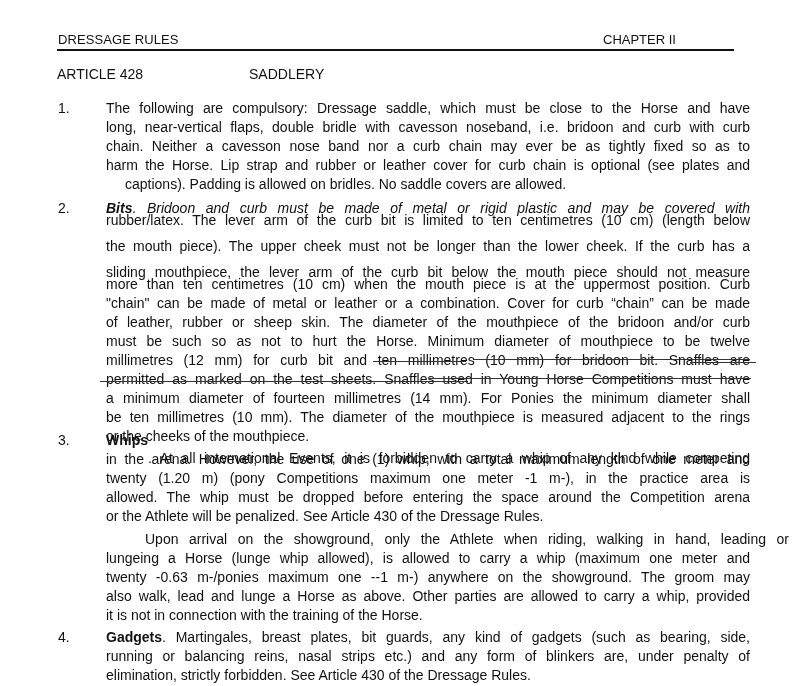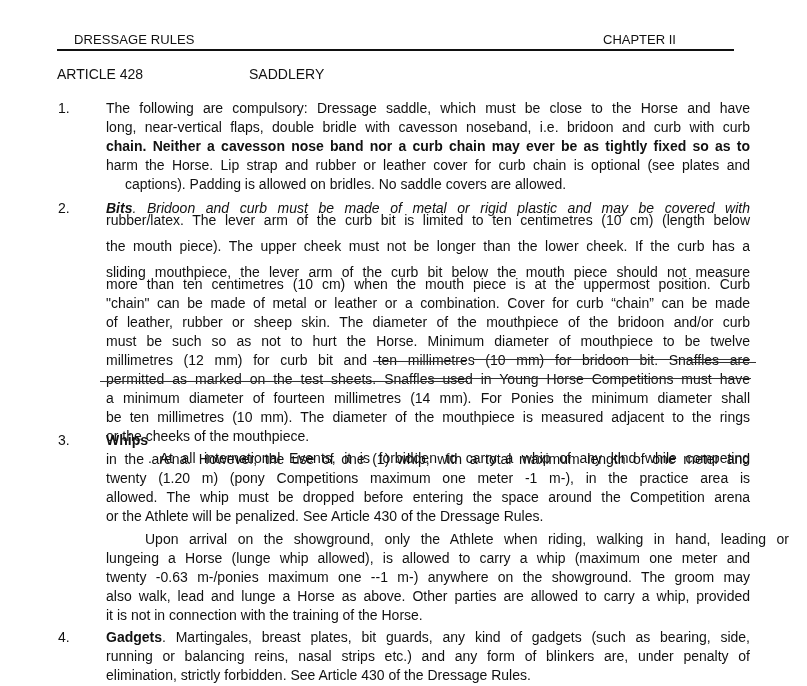--- a/index.html
+++ b/index.html
@@ -22,21 +22,20 @@
     width: 677px;
     height: 17px;
     border-bottom: 2px solid #111;
     font-size: 13px;
   }
   .page-header .left {
     position: absolute;
     left: 1px;
     top: 0;
     letter-spacing: 0.1px;
-    margin-left: 16px;
   }
   .page-header .right {
     position: absolute;
     left: 546px;
     top: 0;
   }
   .article-title {
     position: absolute;
     top: 66px;
     font-size: 14px;
@@ -79,21 +78,21 @@
   <span class="right">CHAPTER II</span>
 </div>
 
 <div class="article-title article-number">ARTICLE 428</div>
 <div class="article-title article-name">SADDLERY</div>
 
 <div>
   <span class="item-num" style="top:100px">1.</span>
   <div class="line justify" style="top: 100px; width: 644px;">The following are compulsory: Dressage saddle, which must be close to the Horse and have</div>
   <div class="line justify" style="top: 119px; width: 644px;">long, near-vertical flaps, double bridle with cavesson noseband, i.e. bridoon and curb with curb</div>
-  <div class="line justify" style="top: 138px; width: 644px; font-weight: bold;">chain. Neither a cavesson nose band nor a curb chain may ever be as tightly fixed so as to</div>
+  <div class="line justify" style="top: 138px; width: 644px;">chain. Neither a cavesson nose band nor a curb chain may ever be as tightly fixed so as to</div>
   <div class="line justify" style="top: 157px; width: 644px;">harm the Horse. Lip strap and rubber or leather cover for curb chain is optional (see plates and</div>
   <div class="line" style="top: 176px; width: 644px; margin-left: 19px;">captions). Padding is allowed on bridles.  No saddle covers are allowed.</div>
 </div>
 
 <div>
   <span class="item-num" style="top:200px">2.</span>
   <div class="line justify" style="top: 200px; display: flex; width: 644px; font-style: italic;">
     <b>Bits</b>
       <span style="flex:1; text-align:justify; text-align-last:justify;">. Bridoon and curb must be made of metal or rigid plastic and may be covered with</span>
   </div>

